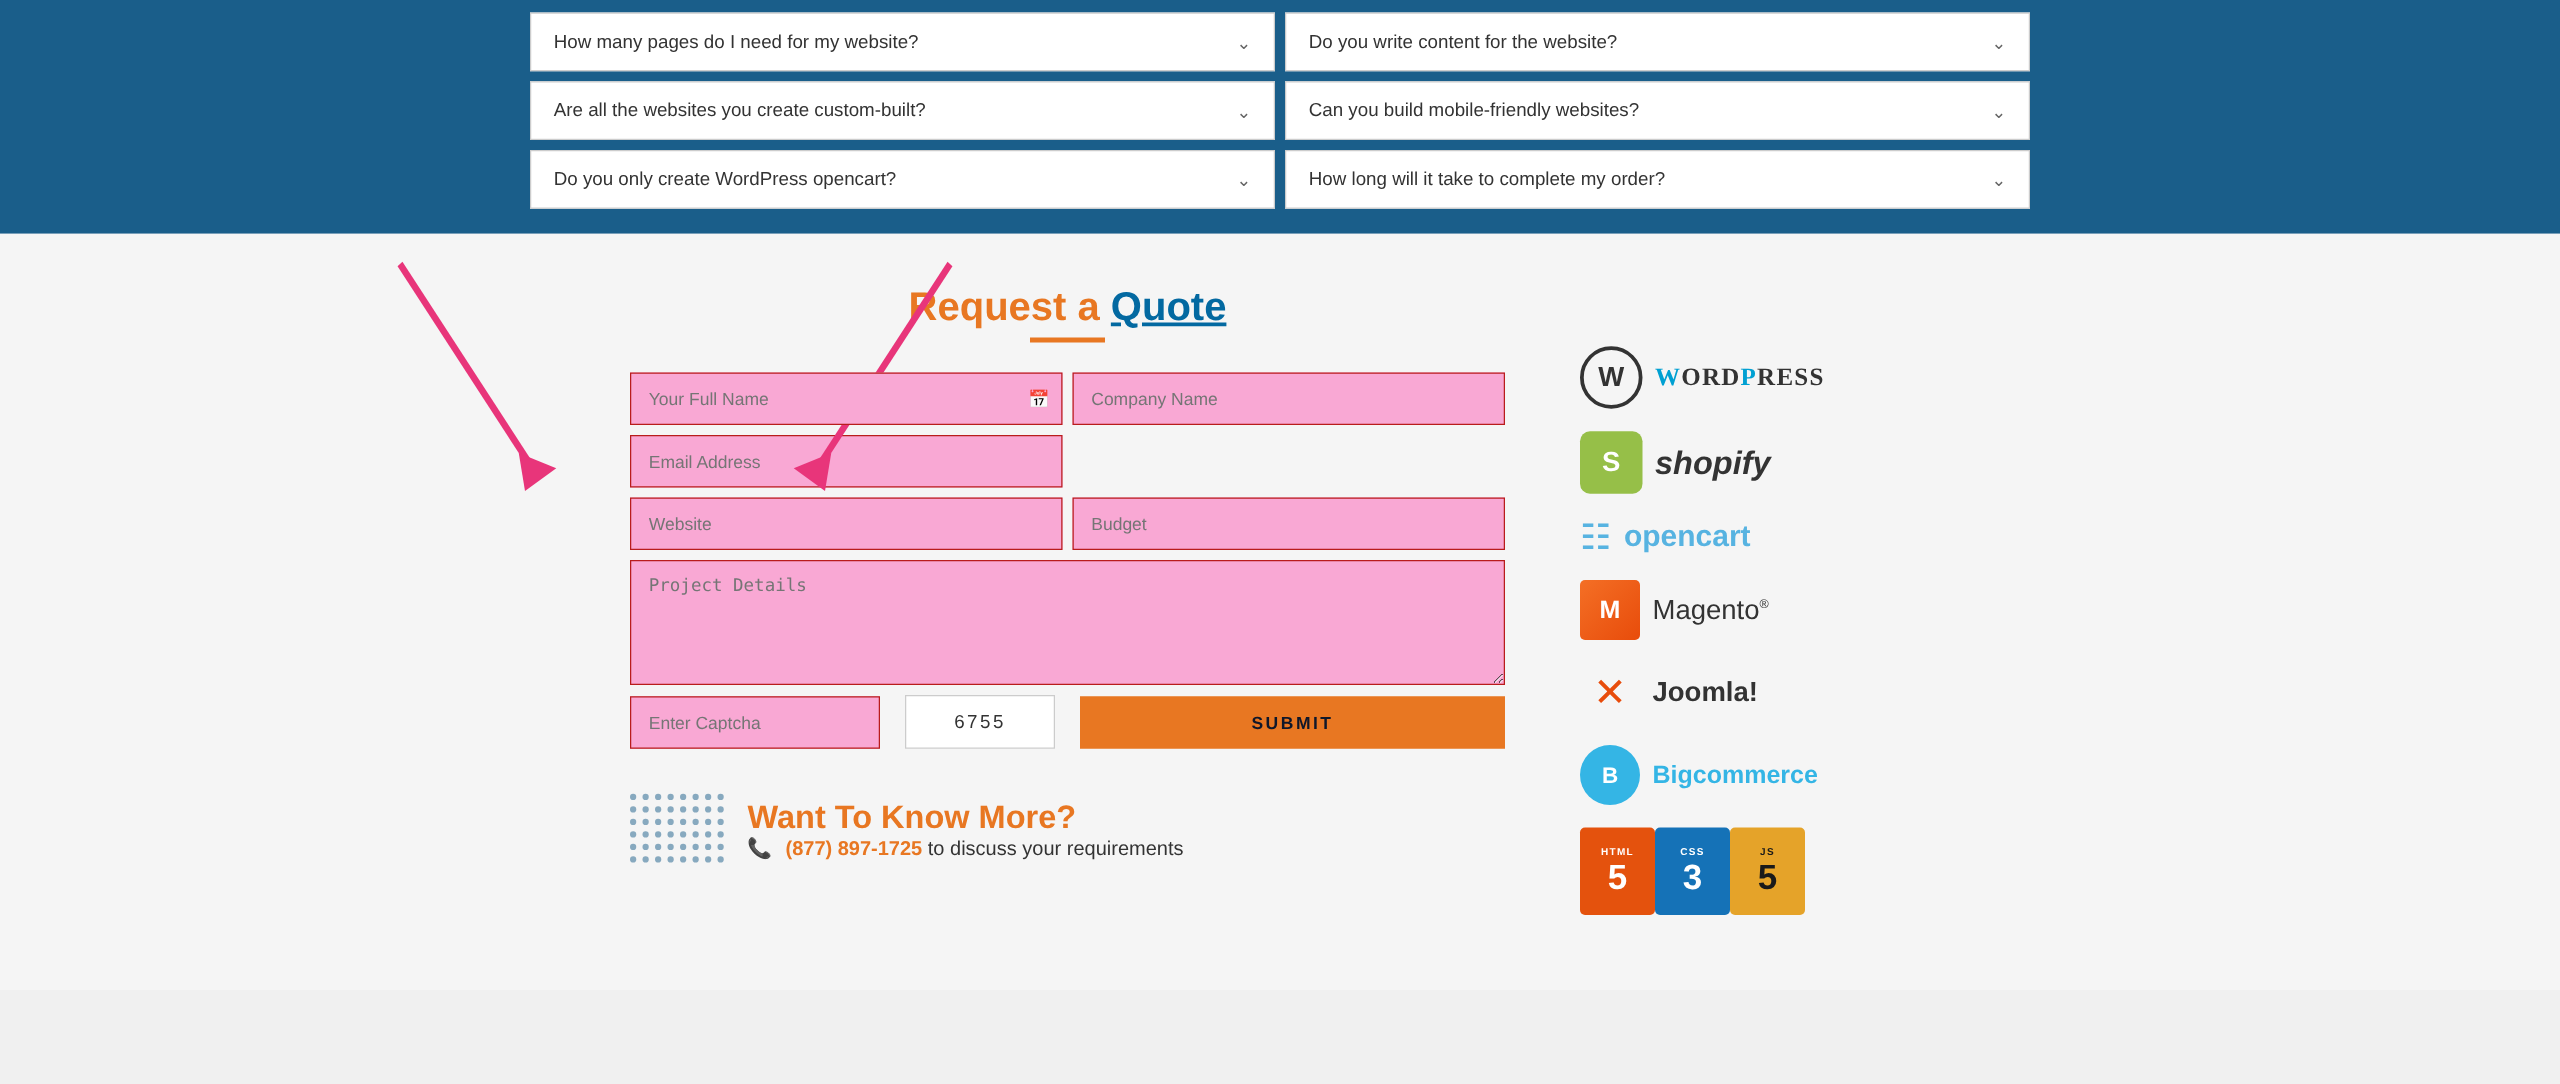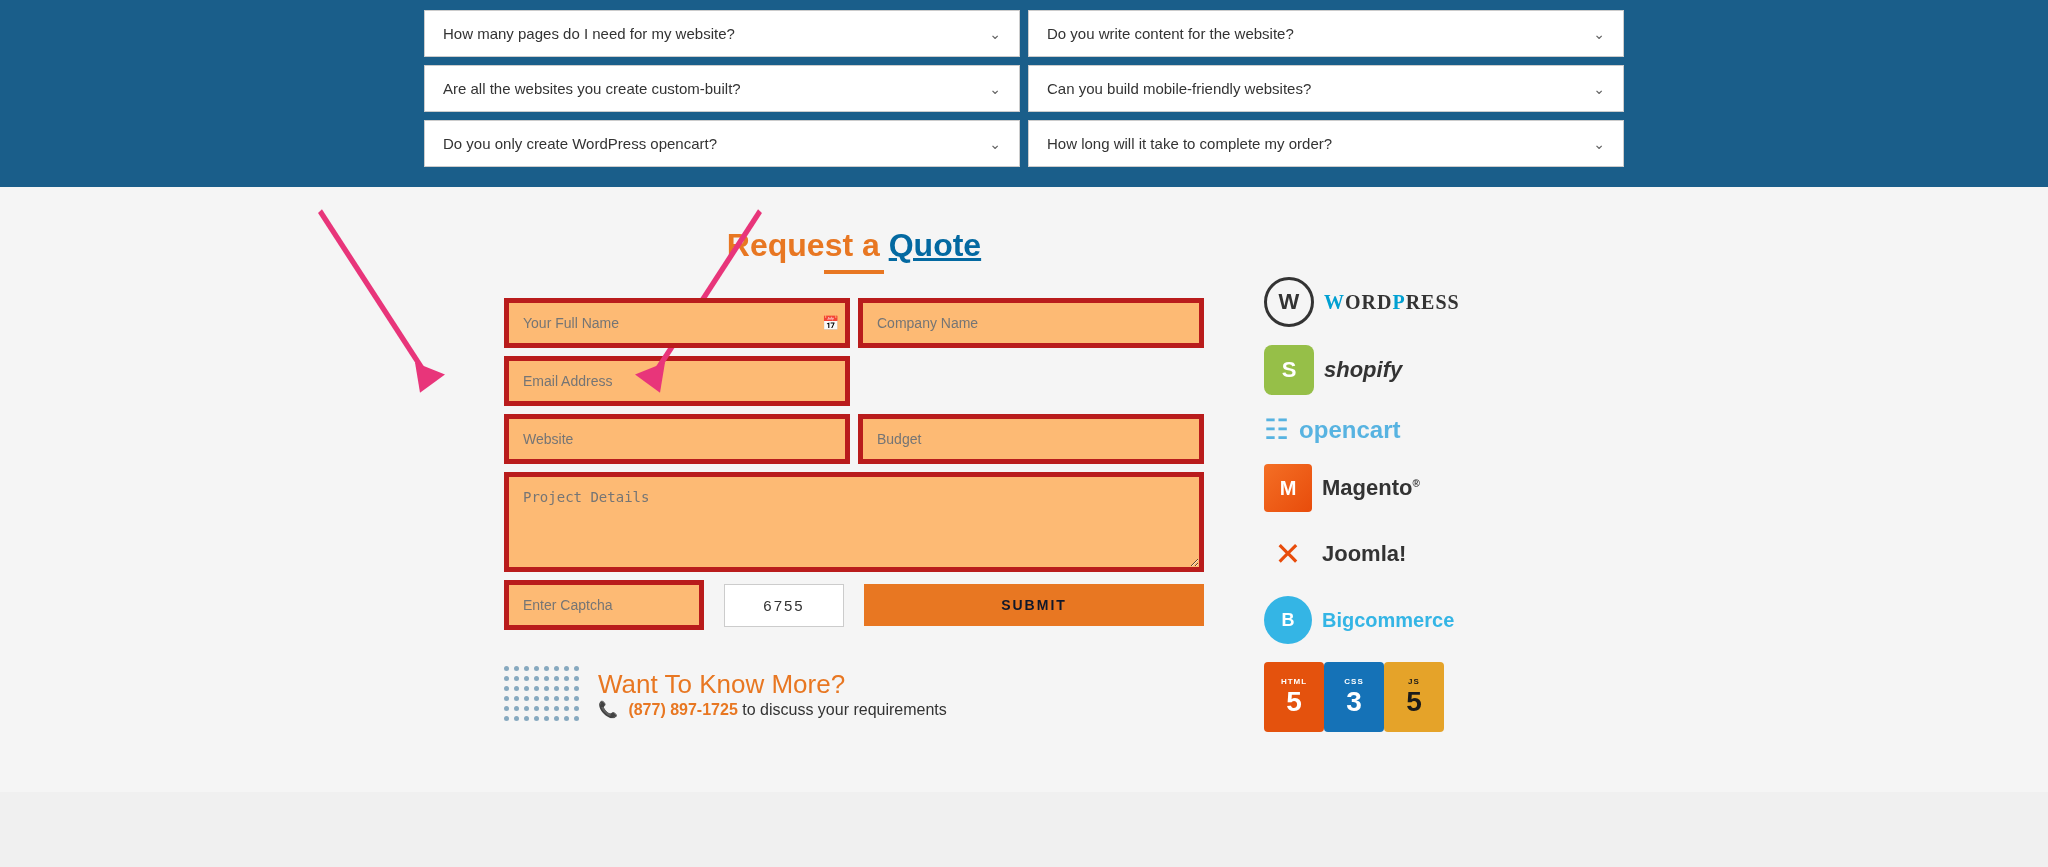--- a/index.html
+++ b/index.html
@@ -66,22 +66,22 @@
     }
     .form-grid-2 {
       display: grid;
       grid-template-columns: 1fr 1fr;
       gap: 8px;
       margin-bottom: 8px;
     }
     .form-input {
       width: 100%;
       padding: 12px 14px;
-      border: 5px solid #b91c1c;
-      background: #fdba74;
+      border: 1px solid #b91c1c;
+      background: #f9a8d4;
       font-size: 14px;
       color: #666;
       outline: none;
     }
     .input-with-icon {
       position: relative;
     }
     .input-with-icon .cal-icon {
       position: absolute;
       right: 10px;
@@ -143,21 +143,21 @@
     }
     .dot {
       width: 5px;
       height: 5px;
       background: #1a5e8a;
       border-radius: 50%;
       opacity: 0.5;
     }
     .know-more-text h3 {
       font-size: 26px;
-      font-weight: 400;
+      font-weight: 700;
       color: #1a1a1a;
     }
     .know-more-text h3 span {
       color: #e87722;
     }
     .know-more-text p {
       font-size: 16px;
       color: #333;
     }
     .know-more-text p strong {
@@ -193,34 +193,34 @@
     }
     .wp-text { font-family: 'Georgia', serif; font-size: 20px; font-weight: 700; color: #333; text-transform: uppercase; letter-spacing: 1px; }
     .wp-text span { color: #00a0d2; }
 
     
     .shopify-icon {
       width: 50px; height: 50px; background: #96bf48; border-radius: 8px;
       display: flex; align-items: center; justify-content: center;
       color: white; font-size: 22px; font-weight: 900;
     }
-    .shopify-text { font-size: 22px; font-style: italic; font-weight: 700; color: #333; }
+    .shopify-text { font-size: 26px; font-style: italic; font-weight: 700; color: #333; }
 
     
     .opencart-text { font-size: 24px; font-weight: 700; color: #57b3e1; }
 
     
     .magento-icon {
       width: 48px; height: 48px;
       background: linear-gradient(135deg, #f46f25, #e84c0b);
       border-radius: 4px;
       display: flex; align-items: center; justify-content: center;
       color: white; font-size: 20px; font-weight: 900;
     }
-    .magento-text { font-size: 22px; font-weight: 700; color: #333; }
+    .magento-text { font-size: 22px; font-weight: 400; color: #333; }
     .magento-text sup { font-size: 10px; }
 
     
     .joomla-icon {
       width: 48px; height: 48px;
       display: flex; align-items: center; justify-content: center;
     }
     .joomla-x { font-size: 32px; color: #e84c0b; }
     .joomla-text { font-size: 22px; font-weight: 700; color: #333; }
 

